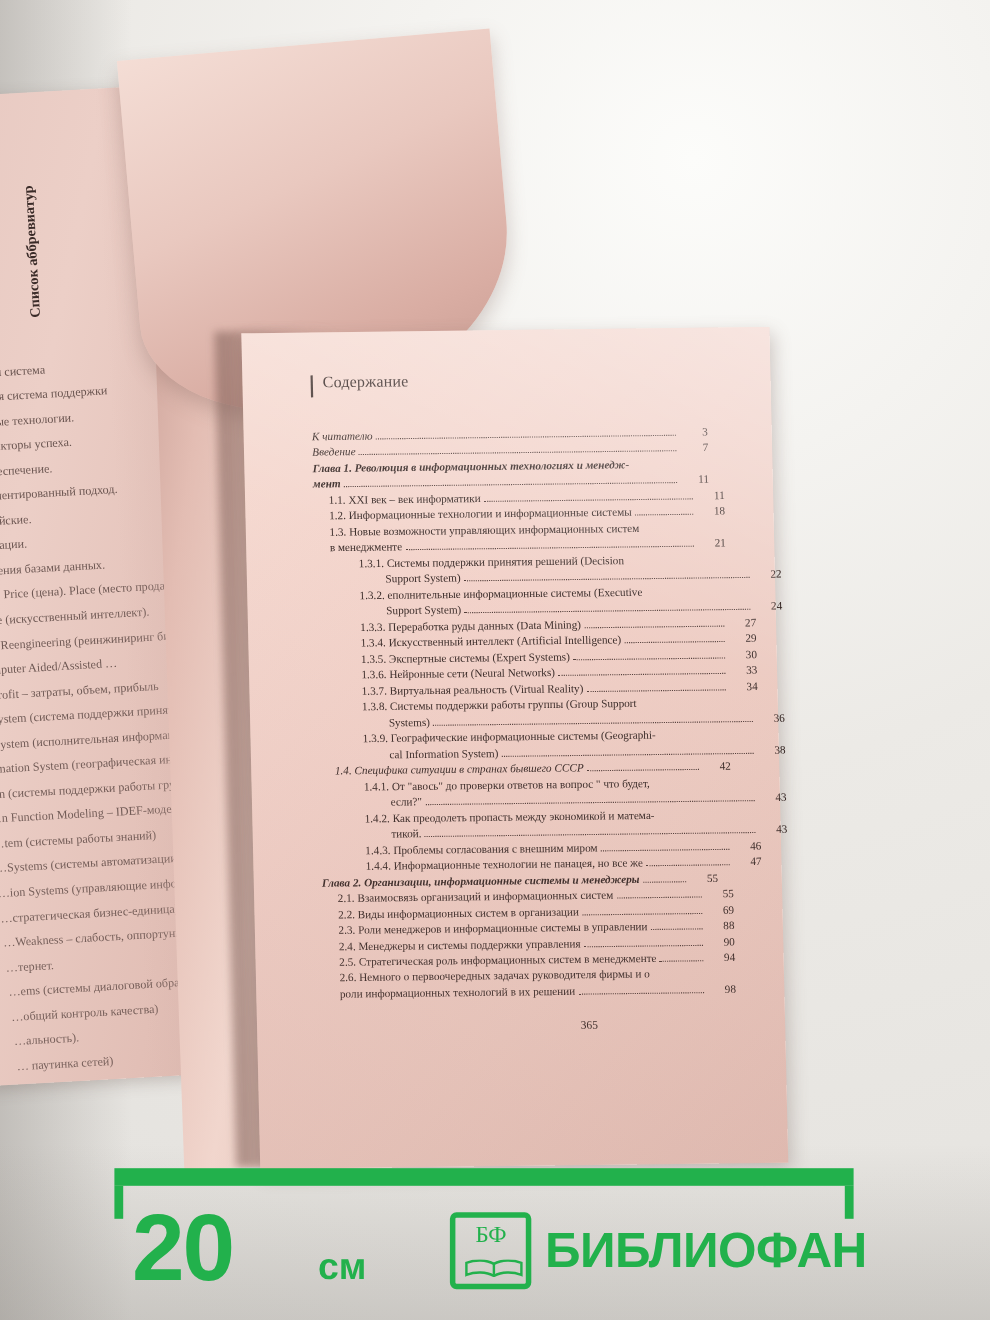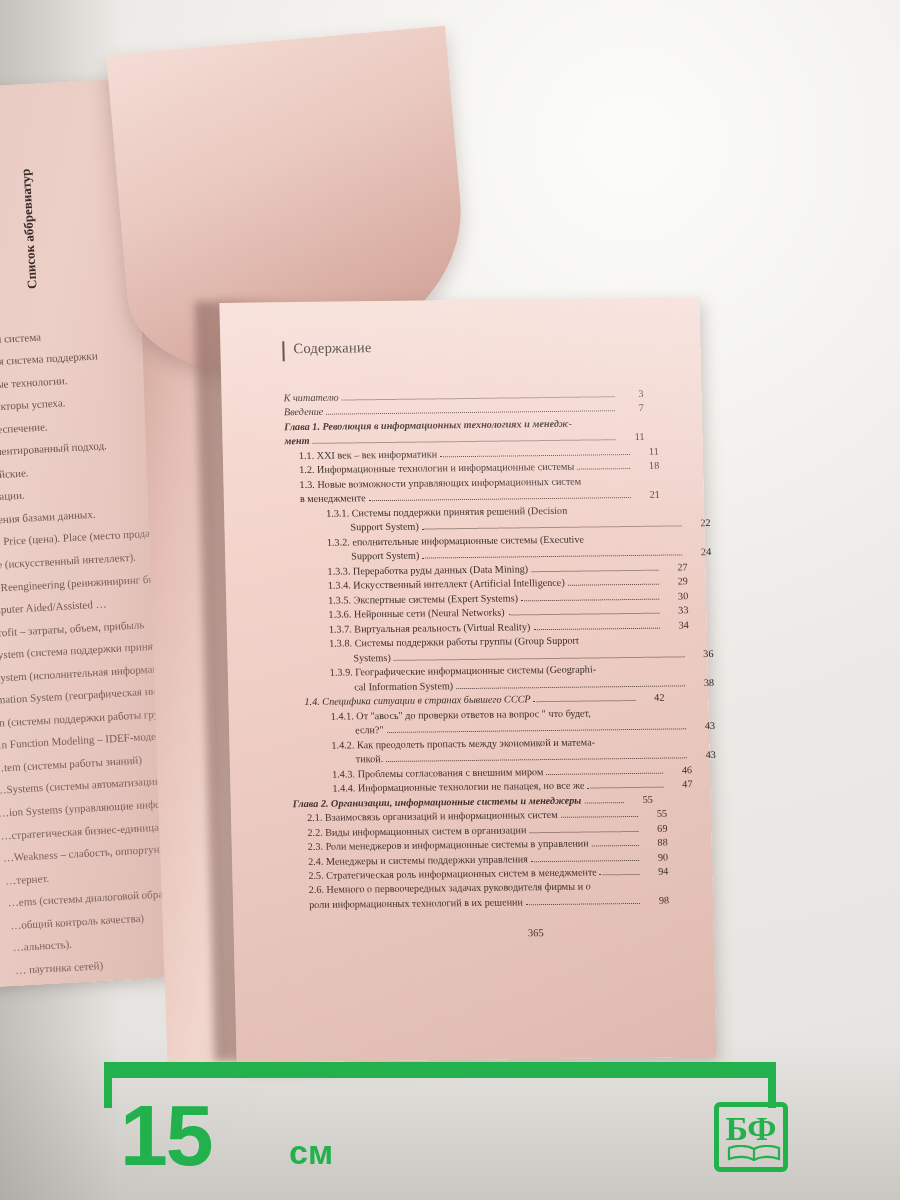--- a/index.html
+++ b/index.html
@@ -255,22 +255,22 @@
     border: 5px solid #22b14c;
     border-radius: 6px;
     position: relative;
     box-sizing: border-box;
     display: flex;
     align-items: flex-start;
     justify-content: center;
   }
   .brand-mark .bf {
     font-family: "Liberation Serif", serif;
-    font-weight: bold;
-    font-size: 34px;
+    font-weight: normal;
+    font-size: 21px;
     color: #22b14c;
     line-height: 1;
     margin-top: 5px;
   }
   .brand-mark .book {
     position: absolute;
     left: 8px;
     bottom: 6px;
     width: 54px;
     height: 16px;
@@ -516,26 +516,27 @@
           </div>
         </div>
       <div class="page-number">365</div>
     </div>
     <div class="page-sheen"></div>
   </div>
 
   <div class="ruler"></div>
   <div class="ruler-tick-left"></div>
   <div class="ruler-tick-right"></div>
-  <div class="ruler-label">15</div>
+  <div class="ruler-label">20</div>
   <div class="ruler-unit">см</div>
 
   <div class="brand">
     <div class="brand-mark">
       <span class="bf">БФ</span>
       <svg class="book" viewBox="0 0 54 16">
         <path d="M2 3 C10 0, 20 0, 27 4 C34 0, 44 0, 52 3 L52 14 C44 11, 34 11, 27 15 C20 11, 10 11, 2 14 Z" fill="none" stroke="#22b14c" stroke-width="2.2"></path>
         <line x1="27" y1="4" x2="27" y2="15" stroke="#22b14c" stroke-width="2.2"></line>
       </svg>
     </div>
+    <div class="brand-name">БИБЛИОФАН</div>
   </div>
 
 </div>
 
 </body></html>

